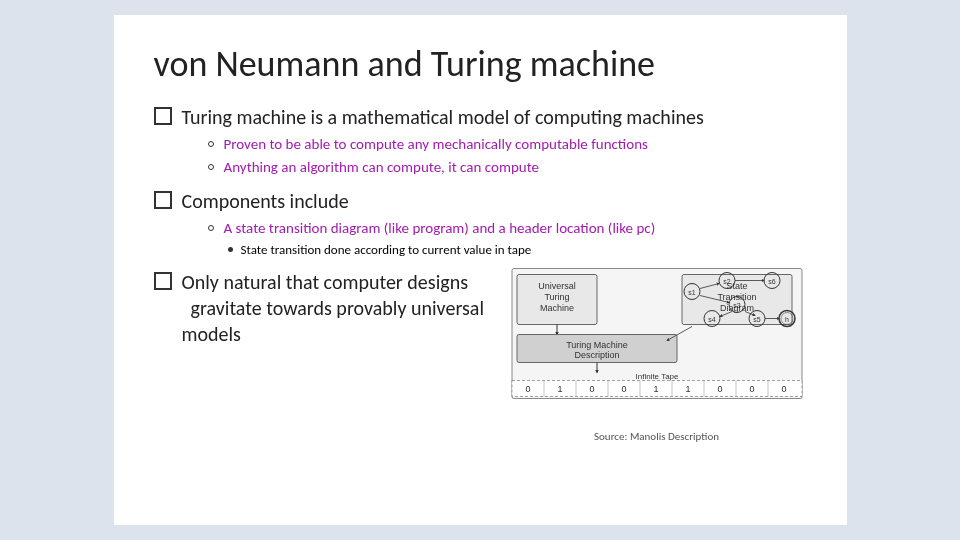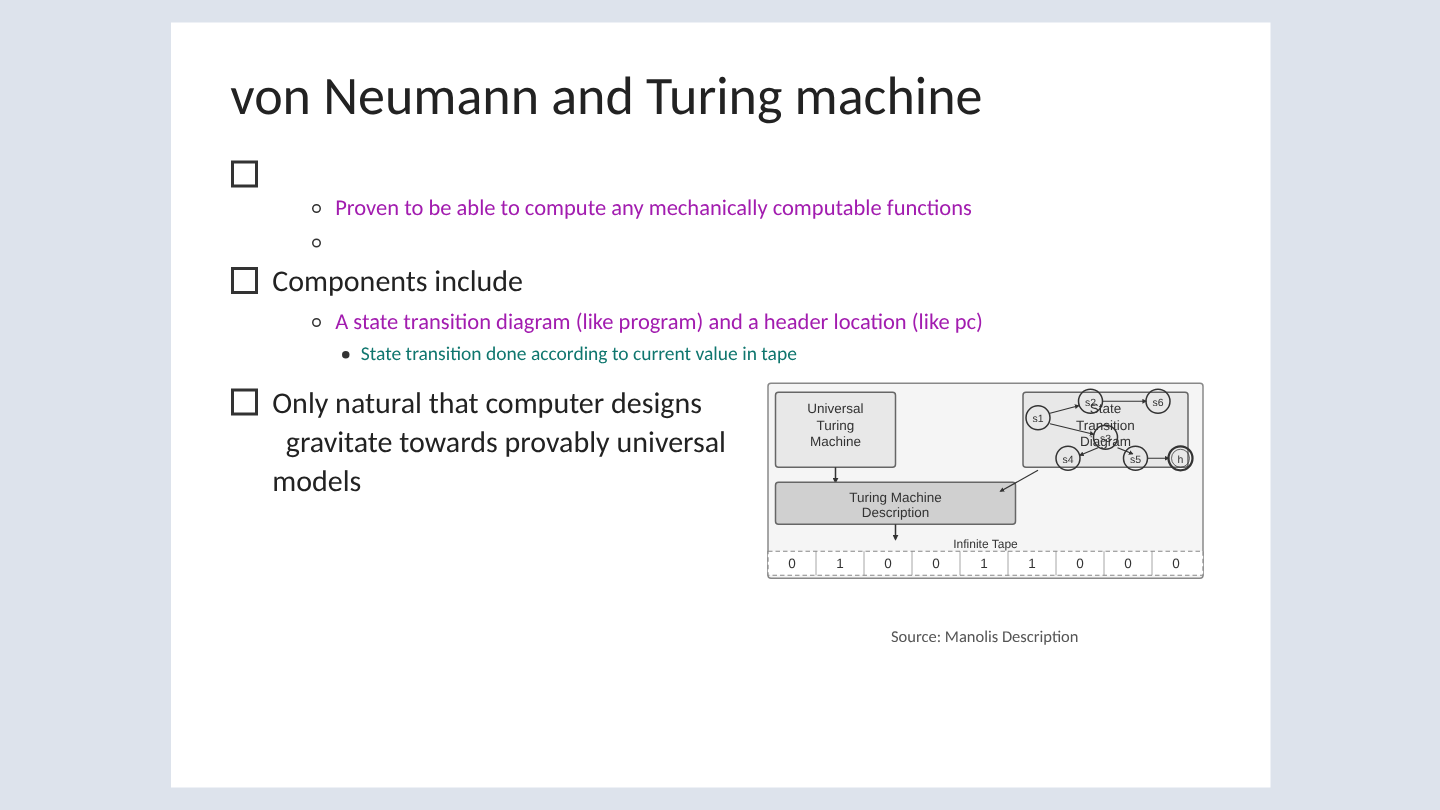--- a/index.html
+++ b/index.html
@@ -103,21 +103,21 @@
       height: 5px;
       background: #333;
       border-radius: 50%;
       margin-right: 8px;
       margin-top: 6px;
       flex-shrink: 0;
     }
 
     .sub-sub-bullet-text {
       font-size: 13px;
-      color: #0f766e;
+      color: #000000;
       line-height: 1.4;
     }
 
     .bottom-section {
       display: flex;
       align-items: flex-start;
       margin-top: 4px;
     }
 
     .bottom-text {
@@ -146,28 +146,30 @@
   </style>
 </head>
 <body>
 
 <div class="slide">
   <h1 class="slide-title">von Neumann and Turing machine</h1>
 
   <div class="section">
     <div class="bullet-main">
       <span class="checkbox"></span>
+      <span class="bullet-main-text">Turing machine is a mathematical model of computing machines</span>
     </div>
     <div class="sub-bullets">
       <div class="sub-bullet">
         <span class="sub-bullet-dot"></span>
         <span class="sub-bullet-text">Proven to be able to compute any mechanically computable functions</span>
       </div>
       <div class="sub-bullet">
         <span class="sub-bullet-dot"></span>
+        <span class="sub-bullet-text">Anything an algorithm can compute, it can compute</span>
       </div>
     </div>
   </div>
 
   <div class="section">
     <div class="bullet-main">
       <span class="checkbox"></span>
       <span class="bullet-main-text">Components include</span>
     </div>
     <div class="sub-bullets">

